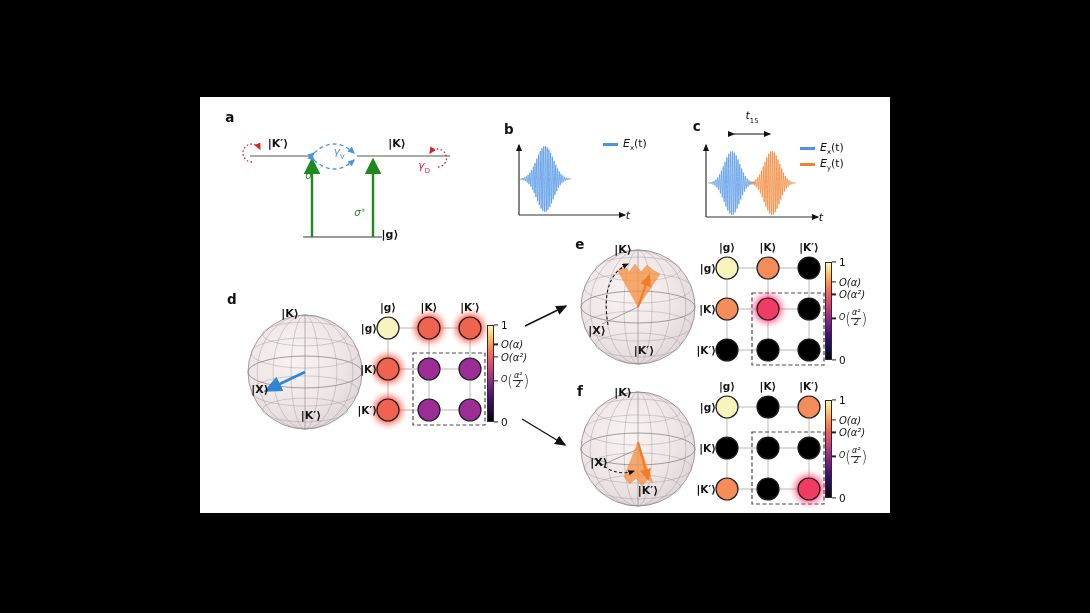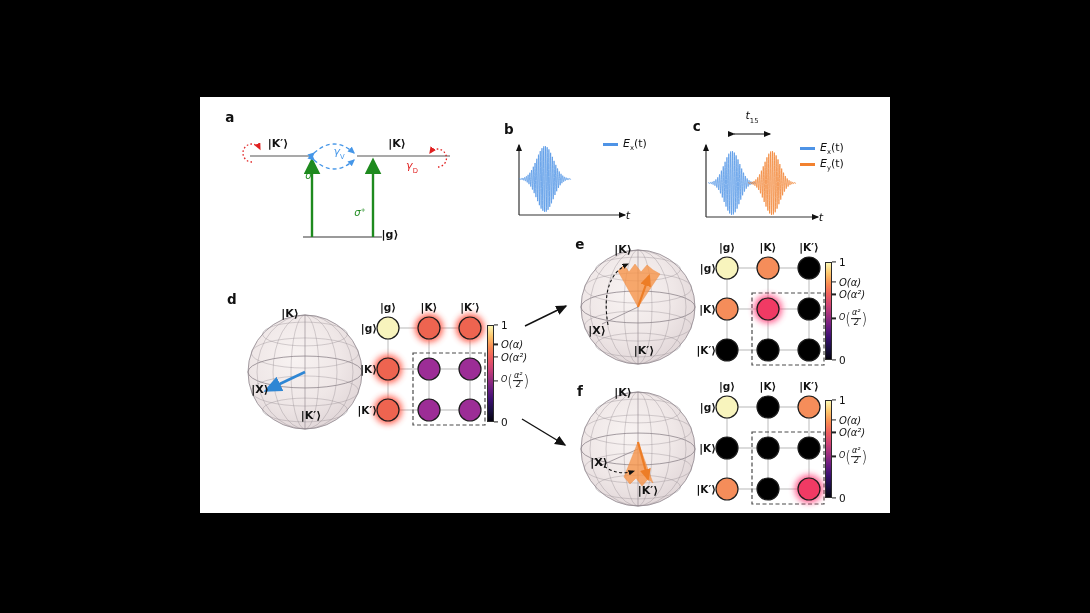--- a/index.html
+++ b/index.html
@@ -81,21 +81,21 @@
     <path d="M74,14 Q94,-4 114,14" fill="none" stroke-width="1.3" stroke-dasharray="4 3" marker-start="url(#ah-b)" marker-end="url(#ah-b)" stroke="#4596e8"></path>
     <path d="M74,21 Q94,39 114,21" fill="none" stroke-width="1.3" stroke-dasharray="4 3" marker-start="url(#ah-b)" marker-end="url(#ah-b)" stroke="#4596e8"></path>
 
     <path d="M12,23 A9,9 0 1 1 20,10" fill="none" stroke-width="1.3" stroke-dasharray="1.6 2.2" marker-end="url(#ah-r)" stroke="#e02020"></path>
     <path d="M198,28 A9,9 0 1 0 190,14" fill="none" stroke-width="1.3" stroke-dasharray="1.6 2.2" marker-end="url(#ah-r)" stroke="#e02020"></path>
   </svg>
   <div class="pos ket" style="left:78px;top:46px">|K′⟩</div>
   <div class="pos ket" style="left:197px;top:46px">|K⟩</div>
   <div class="pos ket" style="left:190px;top:137px">|g⟩</div>
   <div class="pos math" style="left:139px;top:56px;color:#4596e8"><i>γ</i><sub>V</sub></div>
-  <div class="pos math" style="left:212px;top:70px;color:#e02020"><i>γ</i><sub>D</sub></div>
+  <div class="pos math" style="left:224px;top:70px;color:#e02020"><i>γ</i><sub>D</sub></div>
   <div class="pos math" style="left:111px;top:78px;color:#1e8a1e;font-size:10px"><i>σ</i><sup>−</sup></div>
   <div class="pos math" style="left:160px;top:115px;color:#1e8a1e;font-size:10px"><i>σ</i><sup>+</sup></div>
 
   <svg id="svg-b" style="left:305px;top:38px" width="132" height="90">
     <line x1="14" y1="80" x2="120" y2="80" stroke="#333" stroke-width="1.2" marker-end="url(#ah-k)"></line>
     <line x1="14" y1="80" x2="14" y2="10" stroke="#333" stroke-width="1.2" marker-end="url(#ah-k)"></line>
   <path d="M14.00 44.00L14.07 43.94L14.14 43.87L14.21 43.82L14.27 43.77L14.34 43.73L14.41 43.71L14.48 43.71L14.55 43.72L14.62 43.75L14.68 43.80L14.75 43.87L14.82 43.94L14.89 44.03L14.96 44.12L15.03 44.20L15.09 44.28L15.16 44.34L15.23 44.38L15.30 44.40L15.37 44.40L15.44 44.37L15.51 44.32L15.57 44.24L15.64 44.15L15.71 44.04L15.78 43.92L15.85 43.80L15.92 43.69L15.98 43.60L16.05 43.52L16.12 43.47L16.19 43.45L16.26 43.47L16.33 43.52L16.39 43.60L16.46 43.71L16.53 43.85L16.60 44.00L16.67 44.16L16.74 44.32L16.81 44.46L16.87 44.58L16.94 44.67L17.01 44.72L17.08 44.73L17.15 44.70L17.22 44.61L17.28 44.49L17.35 44.33L17.42 44.14L17.49 43.93L17.56 43.72L17.63 43.51L17.69 43.33L17.76 43.18L17.83 43.08L17.90 43.03L17.97 43.04L18.04 43.11L18.11 43.24L18.17 43.42L18.24 43.65L18.31 43.91L18.38 44.19L18.45 44.46L18.52 44.72L18.58 44.95L18.65 45.12L18.72 45.24L18.79 45.28L18.86 45.24L18.93 45.12L18.99 44.92L19.06 44.66L19.13 44.35L19.20 44.00L19.27 43.64L19.34 43.28L19.41 42.96L19.47 42.68L19.54 42.48L19.61 42.37L19.68 42.35L19.75 42.44L19.82 42.63L19.88 42.91L19.95 43.27L20.02 43.70L20.09 44.16L20.16 44.62L20.23 45.07L20.29 45.47L20.36 45.79L20.43 46.01L20.50 46.12L20.57 46.09L20.64 45.93L20.71 45.65L20.77 45.25L20.84 44.76L20.91 44.20L20.98 43.60L21.05 43.01L21.12 42.46L21.18 41.98L21.25 41.61L21.32 41.38L21.39 41.31L21.46 41.40L21.53 41.65L21.59 42.07L21.66 42.62L21.73 43.27L21.80 44.00L21.87 44.75L21.94 45.49L22.01 46.16L22.07 46.71L22.14 47.12L22.21 47.34L22.28 47.37L22.35 47.18L22.42 46.79L22.48 46.21L22.55 45.47L22.62 44.61L22.69 43.69L22.76 42.75L22.83 41.86L22.89 41.07L22.96 40.43L23.03 40.00L23.10 39.81L23.17 39.87L23.24 40.19L23.31 40.76L23.37 41.55L23.44 42.52L23.51 43.62L23.58 44.77L23.65 45.92L23.72 46.99L23.78 47.90L23.85 48.60L23.92 49.03L23.99 49.16L24.06 48.98L24.13 48.48L24.19 47.68L24.26 46.63L24.33 45.38L24.40 44.00L24.47 42.58L24.54 41.21L24.61 39.97L24.67 38.94L24.74 38.19L24.81 37.79L24.88 37.76L24.95 38.12L25.02 38.86L25.08 39.94L25.15 41.30L25.22 42.88L25.29 44.57L25.36 46.28L25.43 47.89L25.49 49.31L25.56 50.44L25.63 51.20L25.70 51.53L25.77 51.41L25.84 50.82L25.91 49.78L25.97 48.36L26.04 46.62L26.11 44.68L26.18 42.63L26.25 40.62L26.32 38.76L26.38 37.17L26.45 35.97L26.52 35.24L26.59 35.03L26.66 35.37L26.73 36.26L26.79 37.66L26.86 39.48L26.93 41.64L27.00 44.00L27.07 46.42L27.14 48.75L27.21 50.85L27.27 52.58L27.34 53.81L27.41 54.47L27.48 54.49L27.55 53.86L27.62 52.60L27.68 50.78L27.75 48.49L27.82 45.86L27.89 43.06L27.96 40.24L28.03 37.59L28.09 35.28L28.16 33.45L28.23 32.24L28.30 31.72L28.37 31.96L28.44 32.95L28.51 34.65L28.57 36.97L28.64 39.78L28.71 42.91L28.78 46.19L28.85 49.40L28.92 52.35L28.98 54.84L29.05 56.72L29.12 57.84L29.19 58.14L29.26 57.56L29.33 56.13L29.39 53.92L29.46 51.04L29.53 47.67L29.60 44.00L29.67 40.25L29.74 36.66L29.81 33.45L29.87 30.83L29.94 28.97L30.01 28.00L30.08 28.01L30.15 29.01L30.22 30.96L30.28 33.75L30.35 37.23L30.42 41.20L30.49 45.42L30.56 49.63L30.63 53.57L30.69 56.99L30.76 59.67L30.83 61.43L30.90 62.14L30.97 61.75L31.04 60.25L31.11 57.71L31.17 54.28L31.24 50.16L31.31 45.58L31.38 40.82L31.45 36.18L31.52 31.95L31.58 28.39L31.65 25.73L31.72 24.16L31.79 23.79L31.86 24.66L31.93 26.75L31.99 29.93L32.06 34.04L32.13 38.82L32.20 44.00L32.27 49.26L32.34 54.28L32.41 58.73L32.47 62.35L32.54 64.89L32.61 66.17L32.68 66.10L32.75 64.67L32.82 61.94L32.88 58.06L32.95 53.26L33.02 47.82L33.09 42.07L33.16 36.36L33.23 31.04L33.29 26.45L33.36 22.89L33.43 20.58L33.50 19.68L33.57 20.27L33.64 22.34L33.71 25.76L33.77 30.36L33.84 35.85L33.91 41.92L33.98 48.18L34.05 54.26L34.12 59.78L34.18 64.40L34.25 67.81L34.32 69.79L34.39 70.20L34.46 69.00L34.53 66.25L34.59 62.10L34.66 56.79L34.73 50.63L34.80 44.00L34.87 37.30L34.94 30.95L35.01 25.34L35.07 20.82L35.14 17.68L35.21 16.13L35.28 16.29L35.35 18.15L35.42 21.63L35.48 26.51L35.55 32.51L35.62 39.27L35.69 46.38L35.76 53.41L35.83 59.92L35.89 65.50L35.96 69.80L36.03 72.55L36.10 73.57L36.17 72.77L36.24 70.20L36.31 66.00L36.37 60.41L36.44 53.78L36.51 46.50L36.58 39.01L36.65 31.78L36.72 25.25L36.78 19.83L36.85 15.87L36.92 13.60L36.99 13.20L37.06 14.68L37.13 17.97L37.19 22.88L37.26 29.12L37.33 36.31L37.40 44.00L37.47 51.73L37.54 59.03L37.61 65.44L37.67 70.57L37.74 74.08L37.81 75.77L37.88 75.51L37.95 73.31L38.02 69.31L38.08 63.74L38.15 56.93L38.22 49.31L38.29 41.33L38.36 33.49L38.43 26.27L38.49 20.12L38.56 15.41L38.63 12.44L38.70 11.40L38.77 12.36L38.84 15.26L38.91 19.93L38.97 26.09L39.04 33.36L39.11 41.29L39.18 49.41L39.25 57.20L39.32 64.20L39.38 69.97L39.45 74.16L39.52 76.50L39.59 76.85L39.66 75.19L39.73 71.61L39.79 66.34L39.86 59.70L39.93 52.10L40.00 44.00L40.07 35.90L40.14 28.30L40.21 21.66L40.27 16.39L40.34 12.81L40.41 11.15L40.48 11.50L40.55 13.84L40.62 18.03L40.68 23.80L40.75 30.80L40.82 38.59L40.89 46.71L40.96 54.64L41.03 61.91L41.09 68.07L41.16 72.74L41.23 75.64L41.30 76.60L41.37 75.56L41.44 72.59L41.51 67.88L41.57 61.73L41.64 54.51L41.71 46.67L41.78 38.69L41.85 31.07L41.92 24.26L41.98 18.69L42.05 14.69L42.12 12.49L42.19 12.23L42.26 13.92L42.33 17.43L42.39 22.56L42.46 28.97L42.53 36.27L42.60 44.00L42.67 51.69L42.74 58.88L42.81 65.12L42.87 70.03L42.94 73.32L43.01 74.80L43.08 74.40L43.15 72.13L43.22 68.17L43.28 62.75L43.35 56.22L43.42 48.99L43.49 41.50L43.56 34.22L43.63 27.59L43.69 22.00L43.76 17.80L43.83 15.23L43.90 14.43L43.97 15.45L44.04 18.20L44.11 22.50L44.17 28.08L44.24 34.59L44.31 41.62L44.38 48.73L44.45 55.49L44.52 61.49L44.58 66.37L44.65 69.85L44.72 71.71L44.79 71.87L44.86 70.32L44.93 67.18L44.99 62.66L45.06 57.05L45.13 50.70L45.20 44.00L45.27 37.37L45.34 31.21L45.41 25.90L45.47 21.75L45.54 19.00L45.61 17.80L45.68 18.21L45.75 20.19L45.82 23.60L45.88 28.22L45.95 33.74L46.02 39.82L46.09 46.08L46.16 52.15L46.23 57.64L46.29 62.24L46.36 65.66L46.43 67.73L46.50 68.32L46.57 67.42L46.64 65.11L46.71 61.55L46.77 56.96L46.84 51.64L46.91 45.93L46.98 40.18L47.05 34.74L47.12 29.94L47.18 26.06L47.25 23.33L47.32 21.90L47.39 21.83L47.46 23.11L47.53 25.65L47.59 29.27L47.66 33.72L47.73 38.74L47.80 44.00L47.87 49.18L47.94 53.96L48.01 58.07L48.07 61.25L48.14 63.34L48.21 64.21L48.28 63.84L48.35 62.27L48.42 59.61L48.48 56.05L48.55 51.82L48.62 47.18L48.69 42.42L48.76 37.84L48.83 33.72L48.89 30.29L48.96 27.75L49.03 26.25L49.10 25.86L49.17 26.57L49.24 28.33L49.31 31.01L49.37 34.43L49.44 38.37L49.51 42.58L49.58 46.80L49.65 50.77L49.72 54.25L49.78 57.04L49.85 58.99L49.92 59.99L49.99 60.00L50.06 59.03L50.13 57.17L50.19 54.55L50.26 51.34L50.33 47.75L50.40 44.00L50.47 40.33L50.54 36.96L50.61 34.08L50.67 31.87L50.74 30.44L50.81 29.86L50.88 30.16L50.95 31.28L51.02 33.16L51.08 35.65L51.15 38.60L51.22 41.81L51.29 45.09L51.36 48.22L51.43 51.03L51.49 53.35L51.56 55.05L51.63 56.04L51.70 56.28L51.77 55.76L51.84 54.55L51.91 52.72L51.97 50.41L52.04 47.76L52.11 44.94L52.18 42.14L52.25 39.51L52.32 37.22L52.38 35.40L52.45 34.14L52.52 33.51L52.59 33.53L52.66 34.19L52.73 35.42L52.79 37.15L52.86 39.25L52.93 41.58L53.00 44.00L53.07 46.36L53.14 48.52L53.21 50.34L53.27 51.74L53.34 52.63L53.41 52.97L53.48 52.76L53.55 52.03L53.62 50.83L53.68 49.24L53.75 47.38L53.82 45.37L53.89 43.32L53.96 41.38L54.03 39.64L54.09 38.22L54.16 37.18L54.23 36.59L54.30 36.47L54.37 36.80L54.44 37.56L54.51 38.69L54.57 40.11L54.64 41.72L54.71 43.43L54.78 45.12L54.85 46.70L54.92 48.06L54.98 49.14L55.05 49.88L55.12 50.24L55.19 50.21L55.26 49.81L55.33 49.06L55.39 48.03L55.46 46.79L55.53 45.42L55.60 44.00L55.67 42.62L55.74 41.37L55.81 40.32L55.87 39.52L55.94 39.02L56.01 38.84L56.08 38.97L56.15 39.40L56.22 40.10L56.28 41.01L56.35 42.08L56.42 43.23L56.49 44.38L56.56 45.48L56.63 46.45L56.69 47.24L56.76 47.81L56.83 48.13L56.90 48.19L56.97 48.00L57.04 47.57L57.11 46.93L57.17 46.14L57.24 45.25L57.31 44.31L57.38 43.39L57.45 42.53L57.52 41.79L57.58 41.21L57.65 40.82L57.72 40.63L57.79 40.66L57.86 40.88L57.93 41.29L57.99 41.84L58.06 42.51L58.13 43.25L58.20 44.00L58.27 44.73L58.34 45.38L58.41 45.93L58.47 46.35L58.54 46.60L58.61 46.69L58.68 46.62L58.75 46.39L58.82 46.02L58.88 45.54L58.95 44.99L59.02 44.40L59.09 43.80L59.16 43.24L59.23 42.75L59.29 42.35L59.36 42.07L59.43 41.91L59.50 41.88L59.57 41.99L59.64 42.21L59.71 42.53L59.77 42.93L59.84 43.38L59.91 43.84L59.98 44.30L60.05 44.73L60.12 45.09L60.18 45.37L60.25 45.56L60.32 45.65L60.39 45.63L60.46 45.52L60.53 45.32L60.59 45.04L60.66 44.72L60.73 44.36L60.80 44.00L60.87 43.65L60.94 43.34L61.01 43.08L61.07 42.88L61.14 42.76L61.21 42.72L61.28 42.76L61.35 42.88L61.42 43.05L61.48 43.28L61.55 43.54L61.62 43.81L61.69 44.09L61.76 44.35L61.83 44.58L61.89 44.76L61.96 44.89L62.03 44.96L62.10 44.97L62.17 44.92L62.24 44.82L62.31 44.67L62.37 44.49L62.44 44.28L62.51 44.07L62.58 43.86L62.65 43.67L62.72 43.51L62.78 43.39L62.85 43.30L62.92 43.27L62.99 43.28L63.06 43.33L63.13 43.42L63.19 43.54L63.26 43.68L63.33 43.84L63.40 44.00L63.47 44.15L63.54 44.29L63.61 44.40L63.67 44.48L63.74 44.53L63.81 44.55L63.88 44.53L63.95 44.48L64.02 44.40L64.08 44.31L64.15 44.20L64.22 44.08L64.29 43.96L64.36 43.85L64.43 43.76L64.49 43.68L64.56 43.63L64.63 43.60L64.70 43.60L64.77 43.62L64.84 43.66L64.91 43.72L64.97 43.80L65.04 43.88L65.11 43.97L65.18 44.06L65.25 44.13L65.32 44.20L65.38 44.25L65.45 44.28L65.52 44.29L65.59 44.29L65.66 44.27L65.73 44.23L65.79 44.18L65.86 44.13L65.93 44.06L66.00 44.00" fill="none" stroke="#4e93e6" stroke-width="0.8" opacity="0.95"></path>
     </svg>
   <div class="pos math" style="left:428px;top:118px"><i>t</i></div>
   <div class="legend" style="left:403px;top:40px">

